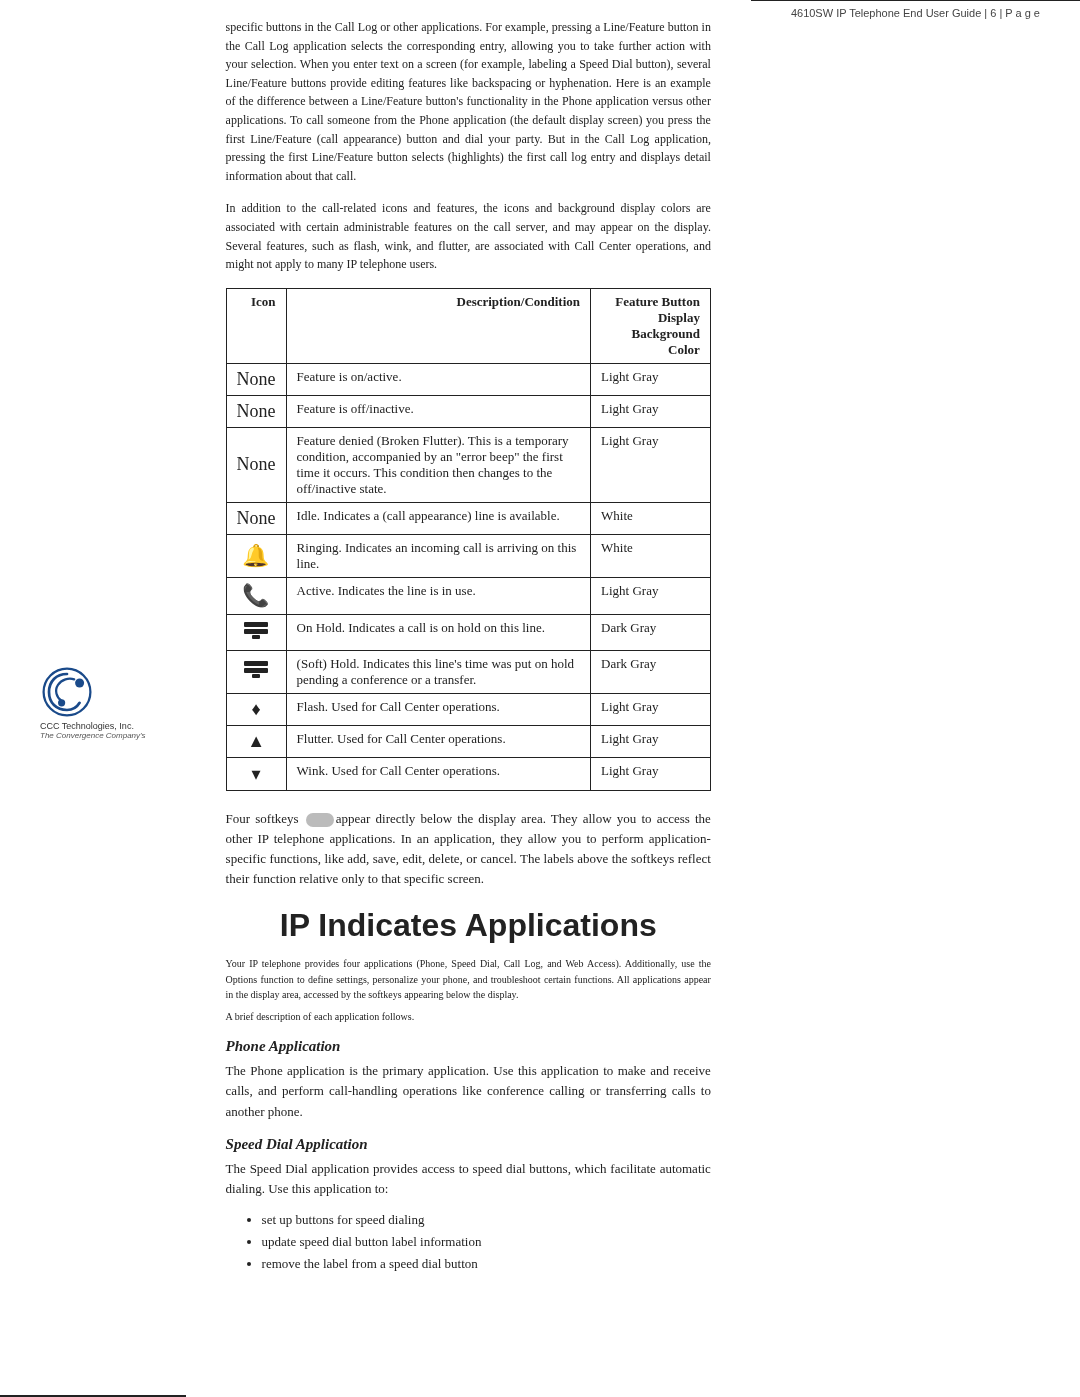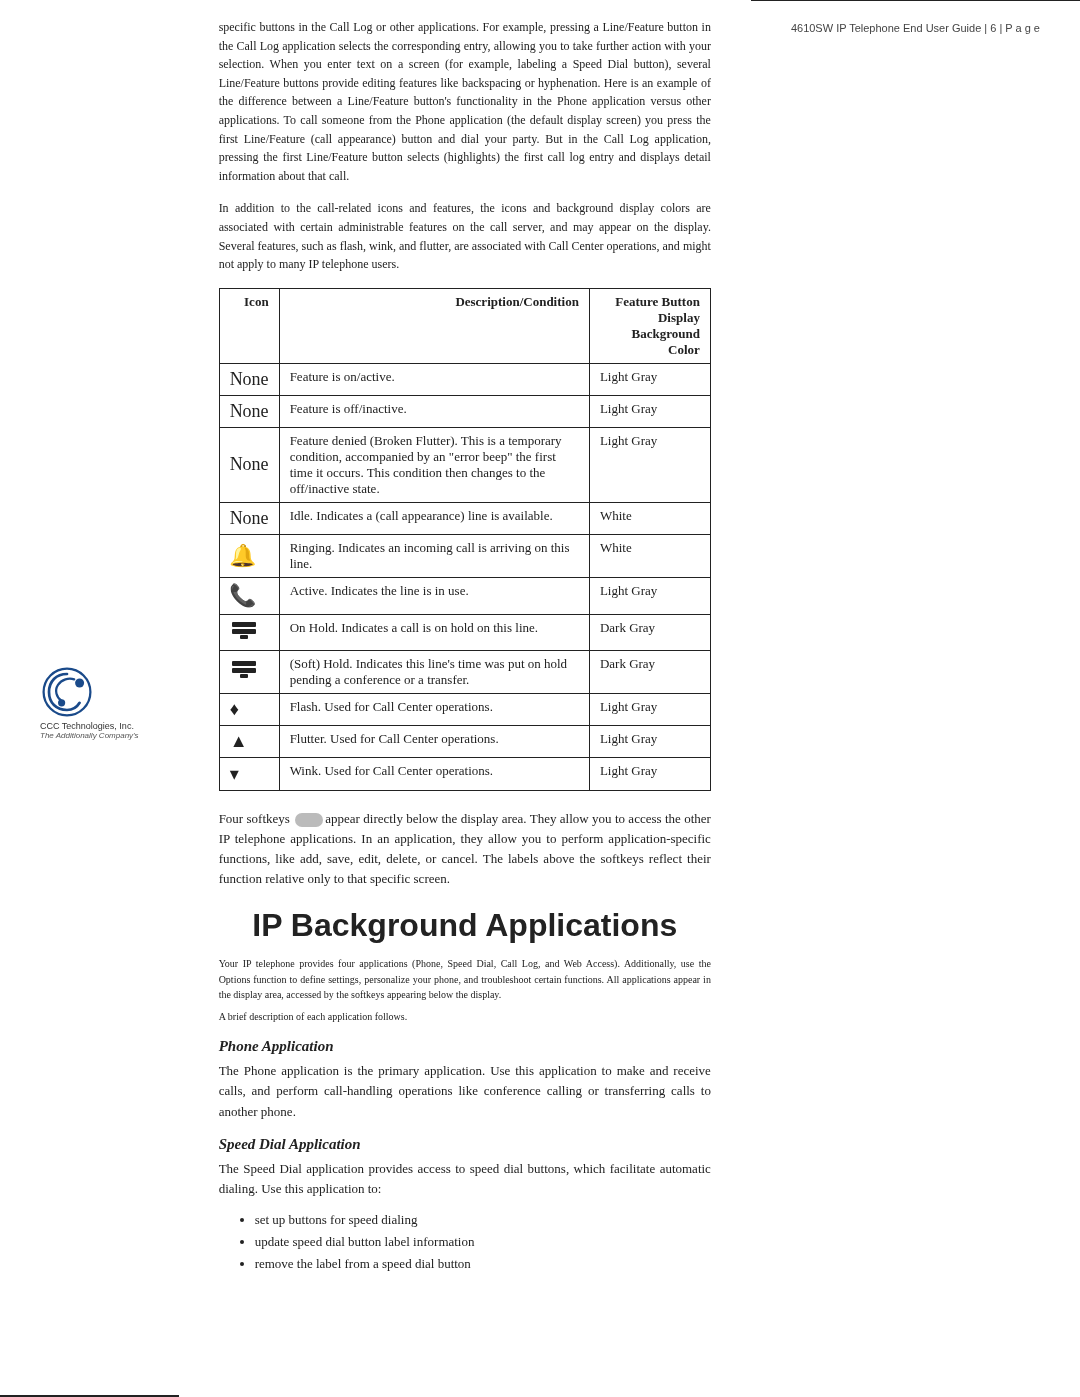--- a/index.html
+++ b/index.html
@@ -66,20 +66,21 @@
       padding: 5px 10px;
       vertical-align: top;
     }
     table.feature-table th {
       font-weight: bold;
       background: #fff;
       text-align: right;
     }
     table.feature-table td.icon-cell {
       width: 55px;
+      text-align: center;
       vertical-align: middle;
       font-size: 18px;
     }
     table.feature-table td.desc-cell {
       width: 620px;
     }
     table.feature-table td.color-cell {
       width: 180px;
     }
 
@@ -131,21 +132,21 @@
       margin-left: 36px;
       margin-bottom: 10px;
     }
     .bullet-list li {
       font-size: 13px;
       line-height: 1.7;
       list-style-type: disc;
     }
     .footer {
       border-top: 1px solid #222;
-      padding: 21px 40px;
+      padding: 6px 40px;
       text-align: right;
       font-size: 11px;
       color: #444;
       font-family: Arial, sans-serif;
     }
   </style>
 </head>
 <body>
 
 <div class="page">
@@ -156,21 +157,21 @@
       <svg class="logo-circle" viewBox="0 0 60 60" xmlns="http://www.w3.org/2000/svg">
 
         <circle cx="30" cy="30" r="26" fill="none" stroke="#1a4a8a" stroke-width="2.5"></circle>
 
         <path d="M30 10 C18 10, 10 18, 10 30 C10 42, 18 50, 30 50 C36 50, 41 47, 44 42" fill="none" stroke="#1a4a8a" stroke-width="3" stroke-linecap="round"></path>
         <path d="M38 16 C32 14, 24 16, 20 22 C16 28, 18 36, 24 40" fill="none" stroke="#1a4a8a" stroke-width="2.5" stroke-linecap="round"></path>
         <circle cx="44" cy="20" r="5" fill="#1a4a8a"></circle>
         <circle cx="24" cy="42" r="4" fill="#1a4a8a"></circle>
       </svg>
       <div class="logo-text">CCC Technologies, Inc.</div>
-      <div class="logo-tagline">The Additionally Company's</div>
+      <div class="logo-tagline">The Convergence Company's</div>
     </div>
   </div>
 
   <div class="content">
 
     <p class="intro-paragraph">specific buttons in the Call Log or other applications. For example, pressing a Line/Feature button in the Call Log application selects the corresponding entry, allowing you to take further action with your selection. When you enter text on a screen (for example, labeling a Speed Dial button), several Line/Feature buttons provide editing features like backspacing or hyphenation. Here is an example of the difference between a Line/Feature button's functionality in the Phone application versus other applications. To call someone from the Phone application (the default display screen) you press the first Line/Feature (call appearance) button and dial your party. But in the Call Log application, pressing the first Line/Feature button selects (highlights) the first call log entry and displays detail information about that call.</p>
     <p class="intro-paragraph">In addition to the call-related icons and features, the icons and background display colors are associated with certain administrable features on the call server, and may appear on the display. Several features, such as flash, wink, and flutter, are associated with Call Center operations, and might not apply to many IP telephone users.</p>
 
     <table class="feature-table">
       <thead>
@@ -273,21 +274,21 @@
           <td class="desc-cell">Wink. Used for Call Center operations.</td>
           <td class="color-cell">Light Gray</td>
         </tr>
       </tbody>
     </table>
 
     <p class="softkey-para">
       Four softkeys <span class="softkey-inline"></span>appear directly below the display area. They allow you to access the other IP telephone applications. In an application, they allow you to perform application-specific functions, like add, save, edit, delete, or cancel. The labels above the softkeys reflect their function relative only to that specific screen.
     </p>
 
-    <h1 class="section-title">IP Background Applications</h1>
+    <h1 class="section-title">IP Indicates Applications</h1>
 
     <p class="section-intro">Your IP telephone provides four applications (Phone, Speed Dial, Call Log, and Web Access). Additionally, use the Options function to define settings, personalize your phone, and troubleshoot certain functions. All applications appear in the display area, accessed by the softkeys appearing below the display.</p>
     <p class="section-intro">A brief description of each application follows.</p>
 
     <div>
       <p class="subsection-title">Phone Application</p>
       <p class="subsection-para">The Phone application is the primary application. Use this application to make and receive calls, and perform call-handling operations like conference calling or transferring calls to another phone.</p>
     </div>
 
     <div>

